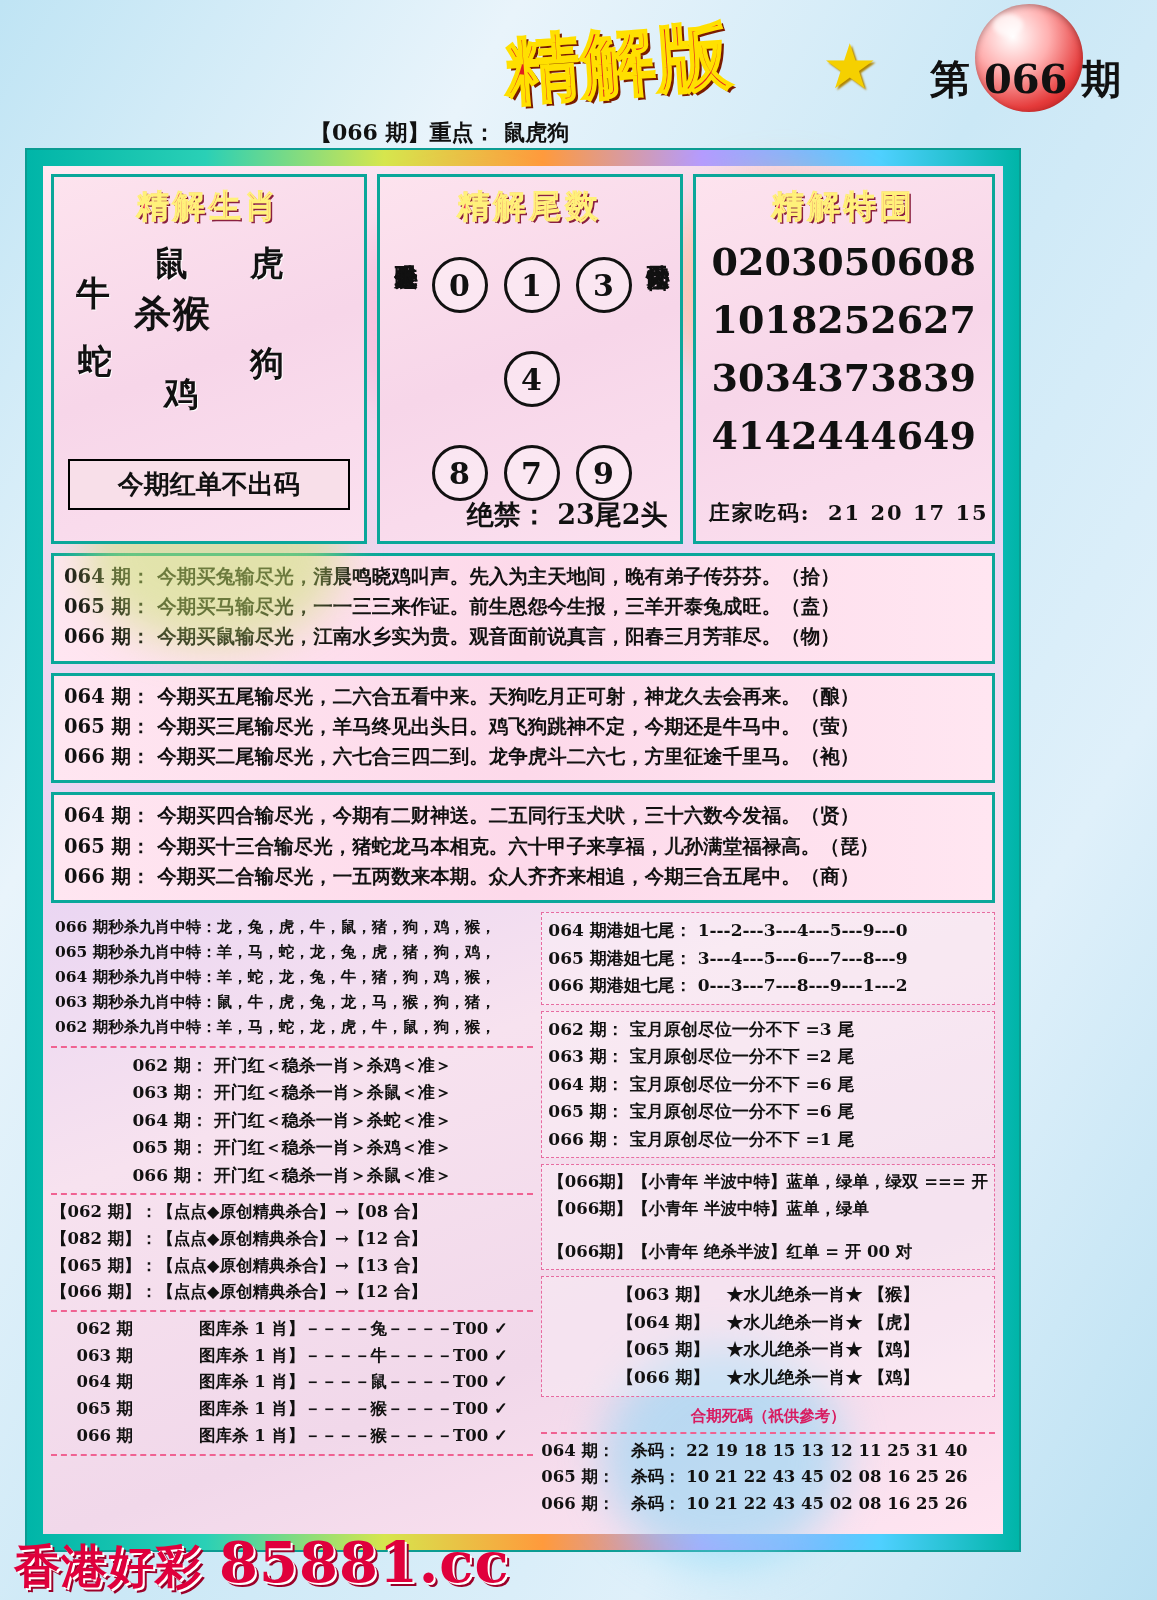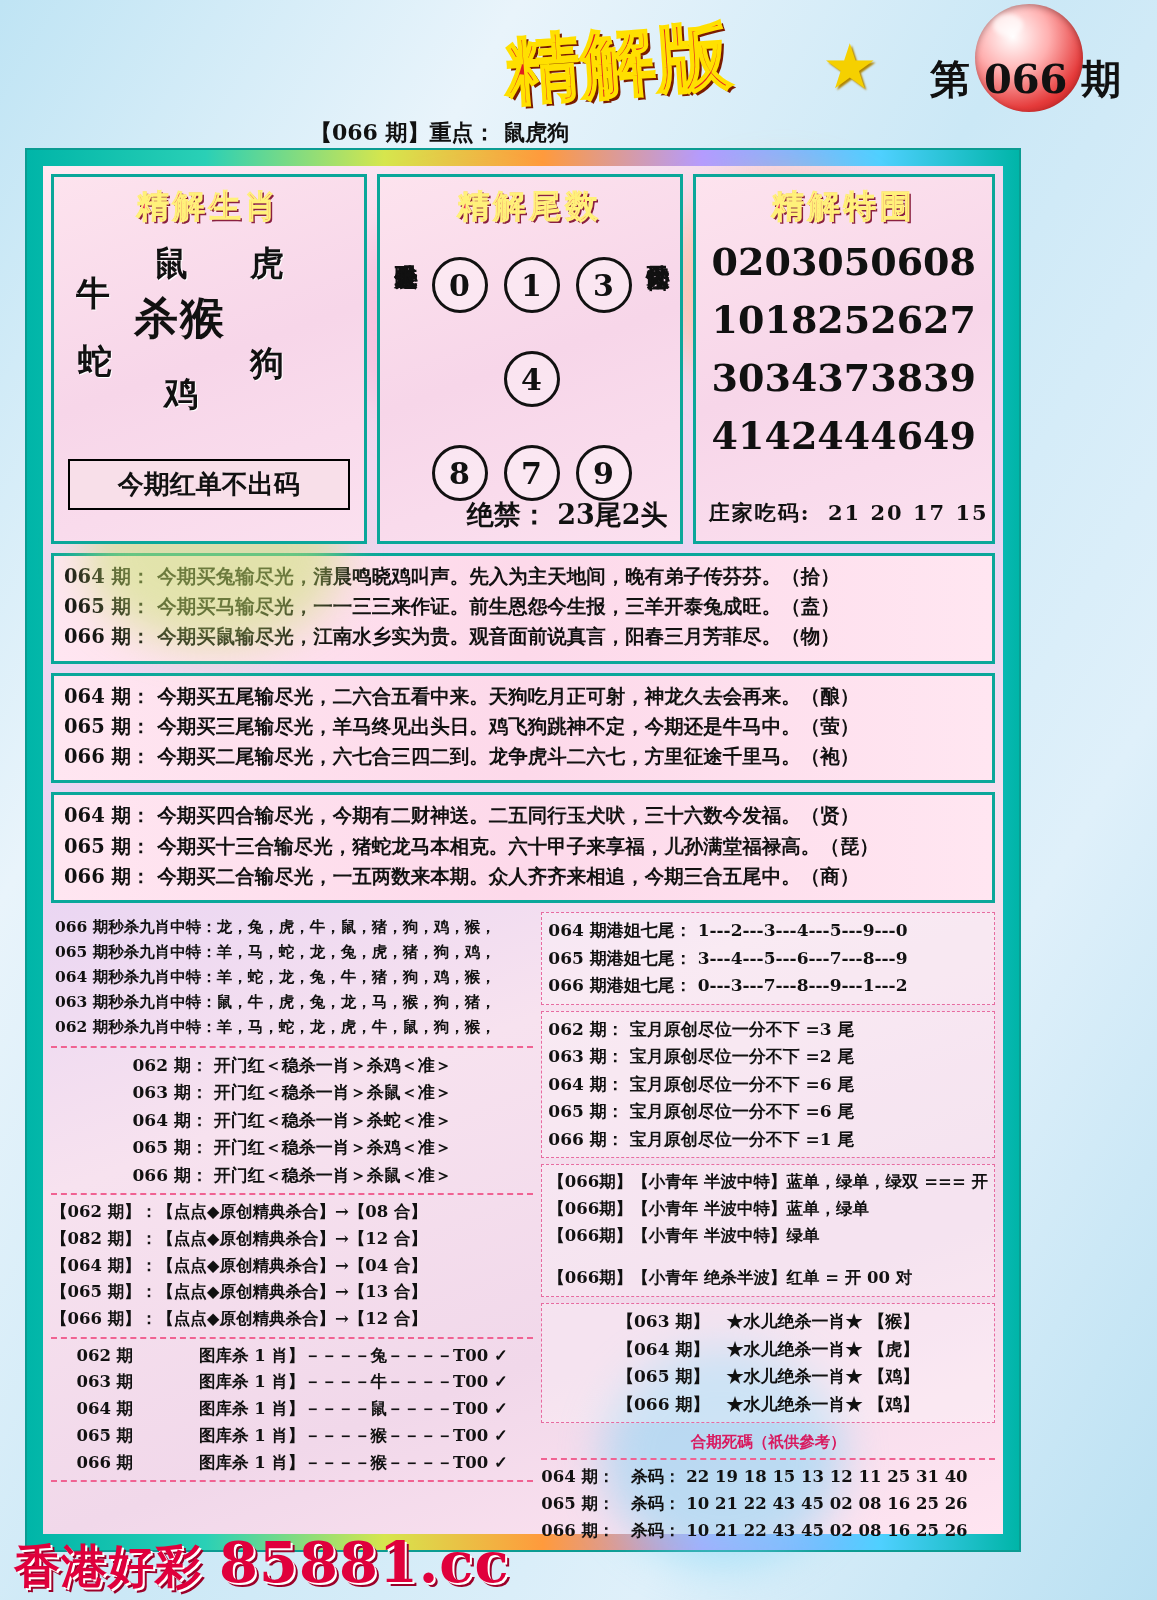--- a/index.html
+++ b/index.html
@@ -85,21 +85,21 @@
     letter-spacing:4px;
   }
   
   .zodiac-area { position:relative; height:230px; }
   .z {
     position:absolute; font-size:34px; font-weight:bold;
     font-family:"DejaVu Serif", serif; color:#111;
     text-shadow:1px 1px 0 #fff;
   }
   .z-kill {
-    position:absolute; font-size:44px; font-weight:bold;
+    position:absolute; font-size:37px; font-weight:bold;
     font-family:"DejaVu Serif", serif; color:#111;
     letter-spacing:2px;
   }
   .z1{ left:22px; top:42px; }
   .z2{ left:100px; top:12px; }
   .z3{ left:196px; top:12px; }
   .z4{ left:80px;  top:60px; }
   .z5{ left:24px;  top:110px; }
   .z6{ left:110px; top:142px; }
   .z7{ left:196px; top:112px; }
@@ -302,21 +302,20 @@
         <div class="ln c big">062 期： 开门红＜稳杀一肖＞杀鸡＜准＞</div>
         <div class="ln c big">063 期： 开门红＜稳杀一肖＞杀鼠＜准＞</div>
         <div class="ln c big">064 期： 开门红＜稳杀一肖＞杀蛇＜准＞</div>
         <div class="ln c big">065 期： 开门红＜稳杀一肖＞杀鸡＜准＞</div>
         <div class="ln c big">066 期： 开门红＜稳杀一肖＞杀鼠＜准＞</div>
       </div>
       <div class="sep"></div>
       <div>
         <div class="ln mid">【062 期】：【点点◆原创精典杀合】→【08 合】</div>
         <div class="ln mid">【082 期】：【点点◆原创精典杀合】→【12 合】</div>
-        <div class="ln mid">【064 期】：【点点◆原创精典杀合】→【04 合】</div>
         <div class="ln mid">【065 期】：【点点◆原创精典杀合】→【13 合】</div>
         <div class="ln mid">【066 期】：【点点◆原创精典杀合】→【12 合】</div>
       </div>
       <div class="sep"></div>
       <div>
         <div class="ln c mid">062 期　　　　图库杀 1 肖】－－－－兔－－－－T00 ✓</div>
         <div class="ln c mid">063 期　　　　图库杀 1 肖】－－－－牛－－－－T00 ✓</div>
         <div class="ln c mid">064 期　　　　图库杀 1 肖】－－－－鼠－－－－T00 ✓</div>
         <div class="ln c mid">065 期　　　　图库杀 1 肖】－－－－猴－－－－T00 ✓</div>
         <div class="ln c mid">066 期　　　　图库杀 1 肖】－－－－猴－－－－T00 ✓</div>
@@ -333,21 +332,20 @@
       <div class="card">
         <div class="ln big">062 期： 宝月原创尽位一分不下 =3 尾</div>
         <div class="ln big">063 期： 宝月原创尽位一分不下 =2 尾</div>
         <div class="ln big">064 期： 宝月原创尽位一分不下 =6 尾</div>
         <div class="ln big">065 期： 宝月原创尽位一分不下 =6 尾</div>
         <div class="ln big">066 期： 宝月原创尽位一分不下 =1 尾</div>
       </div>
       <div class="card">
         <div class="ln mid">【066期】【小青年 半波中特】蓝单，绿单，绿双 === 开</div>
         <div class="ln mid">【066期】【小青年 半波中特】蓝单，绿单</div>
-        <div class="ln mid">【066期】【小青年 半波中特】绿单</div>
         <div class="ln mid" style="margin-top:16px;">【066期】【小青年 绝杀半波】红单 = 开 00 对</div>
       </div>
       <div class="card">
         <div class="ln c big">【063 期】　★水儿绝杀一肖★ 【猴】</div>
         <div class="ln c big">【064 期】　★水儿绝杀一肖★ 【虎】</div>
         <div class="ln c big">【065 期】　★水儿绝杀一肖★ 【鸡】</div>
         <div class="ln c big">【066 期】　★水儿绝杀一肖★ 【鸡】</div>
       </div>
       <div class="ln c" style="color:#d81b60;">合期死碼（祇供參考）</div>
       <div class="sep"></div>

